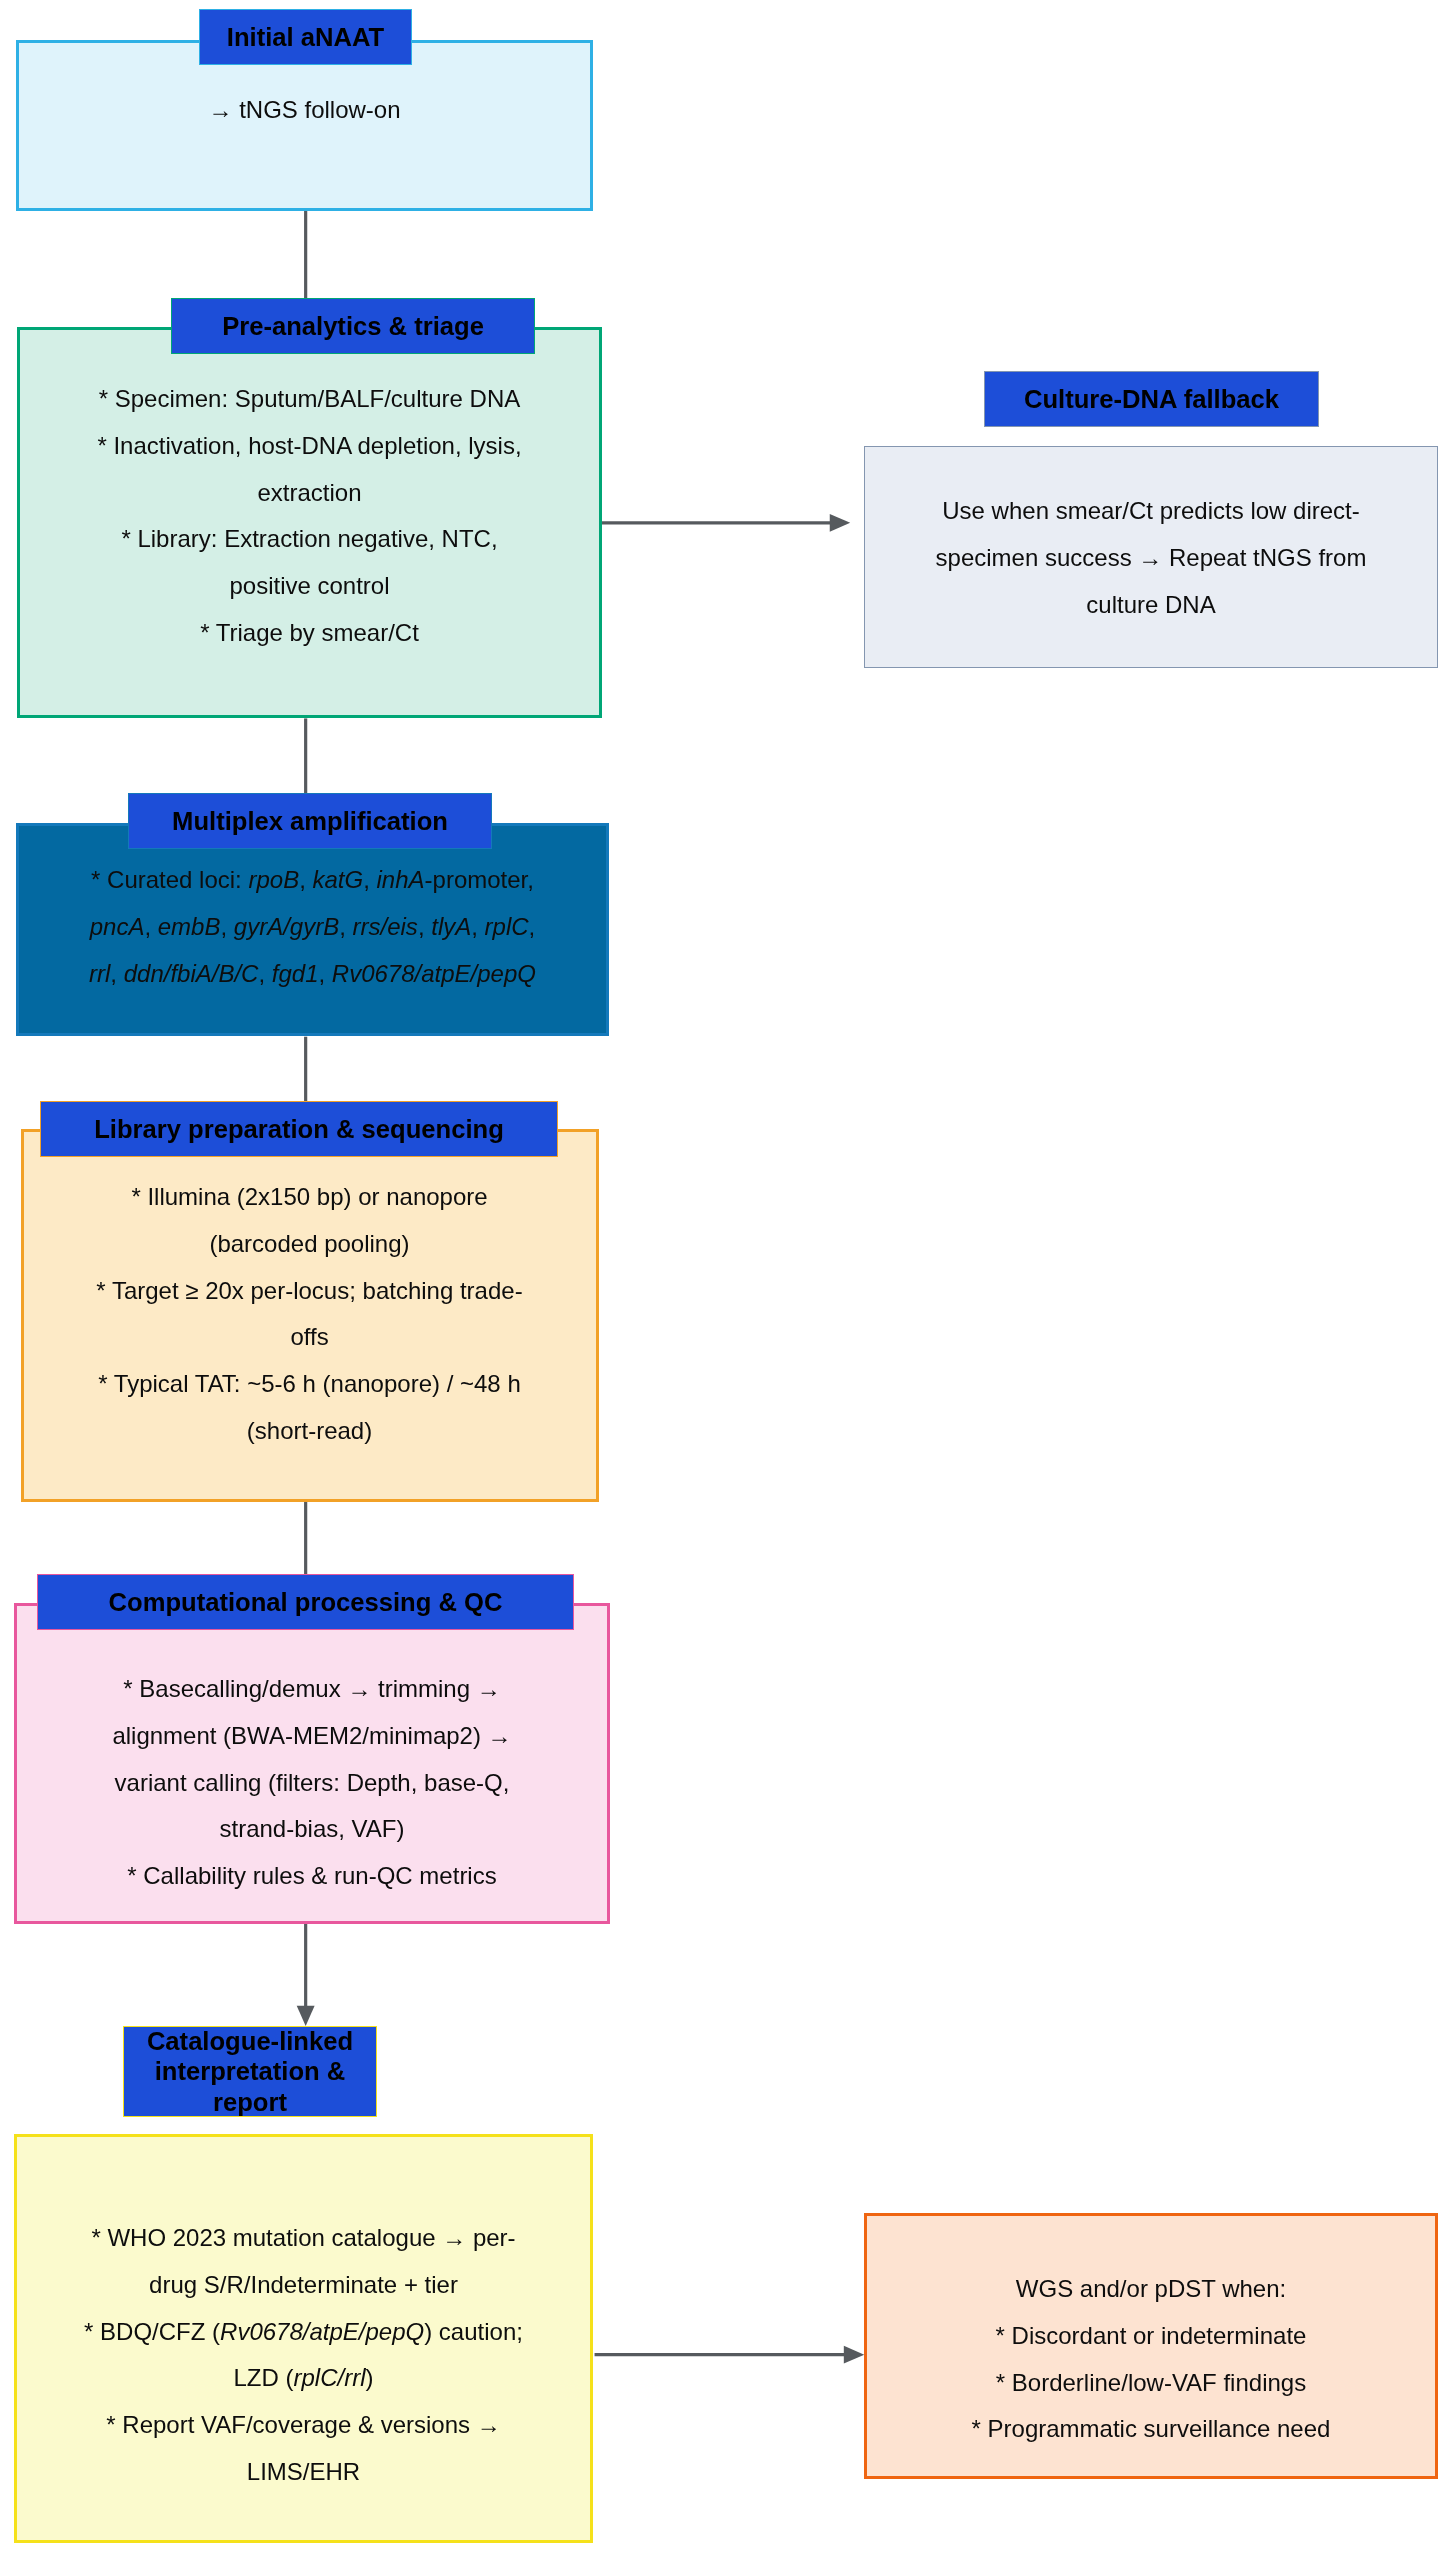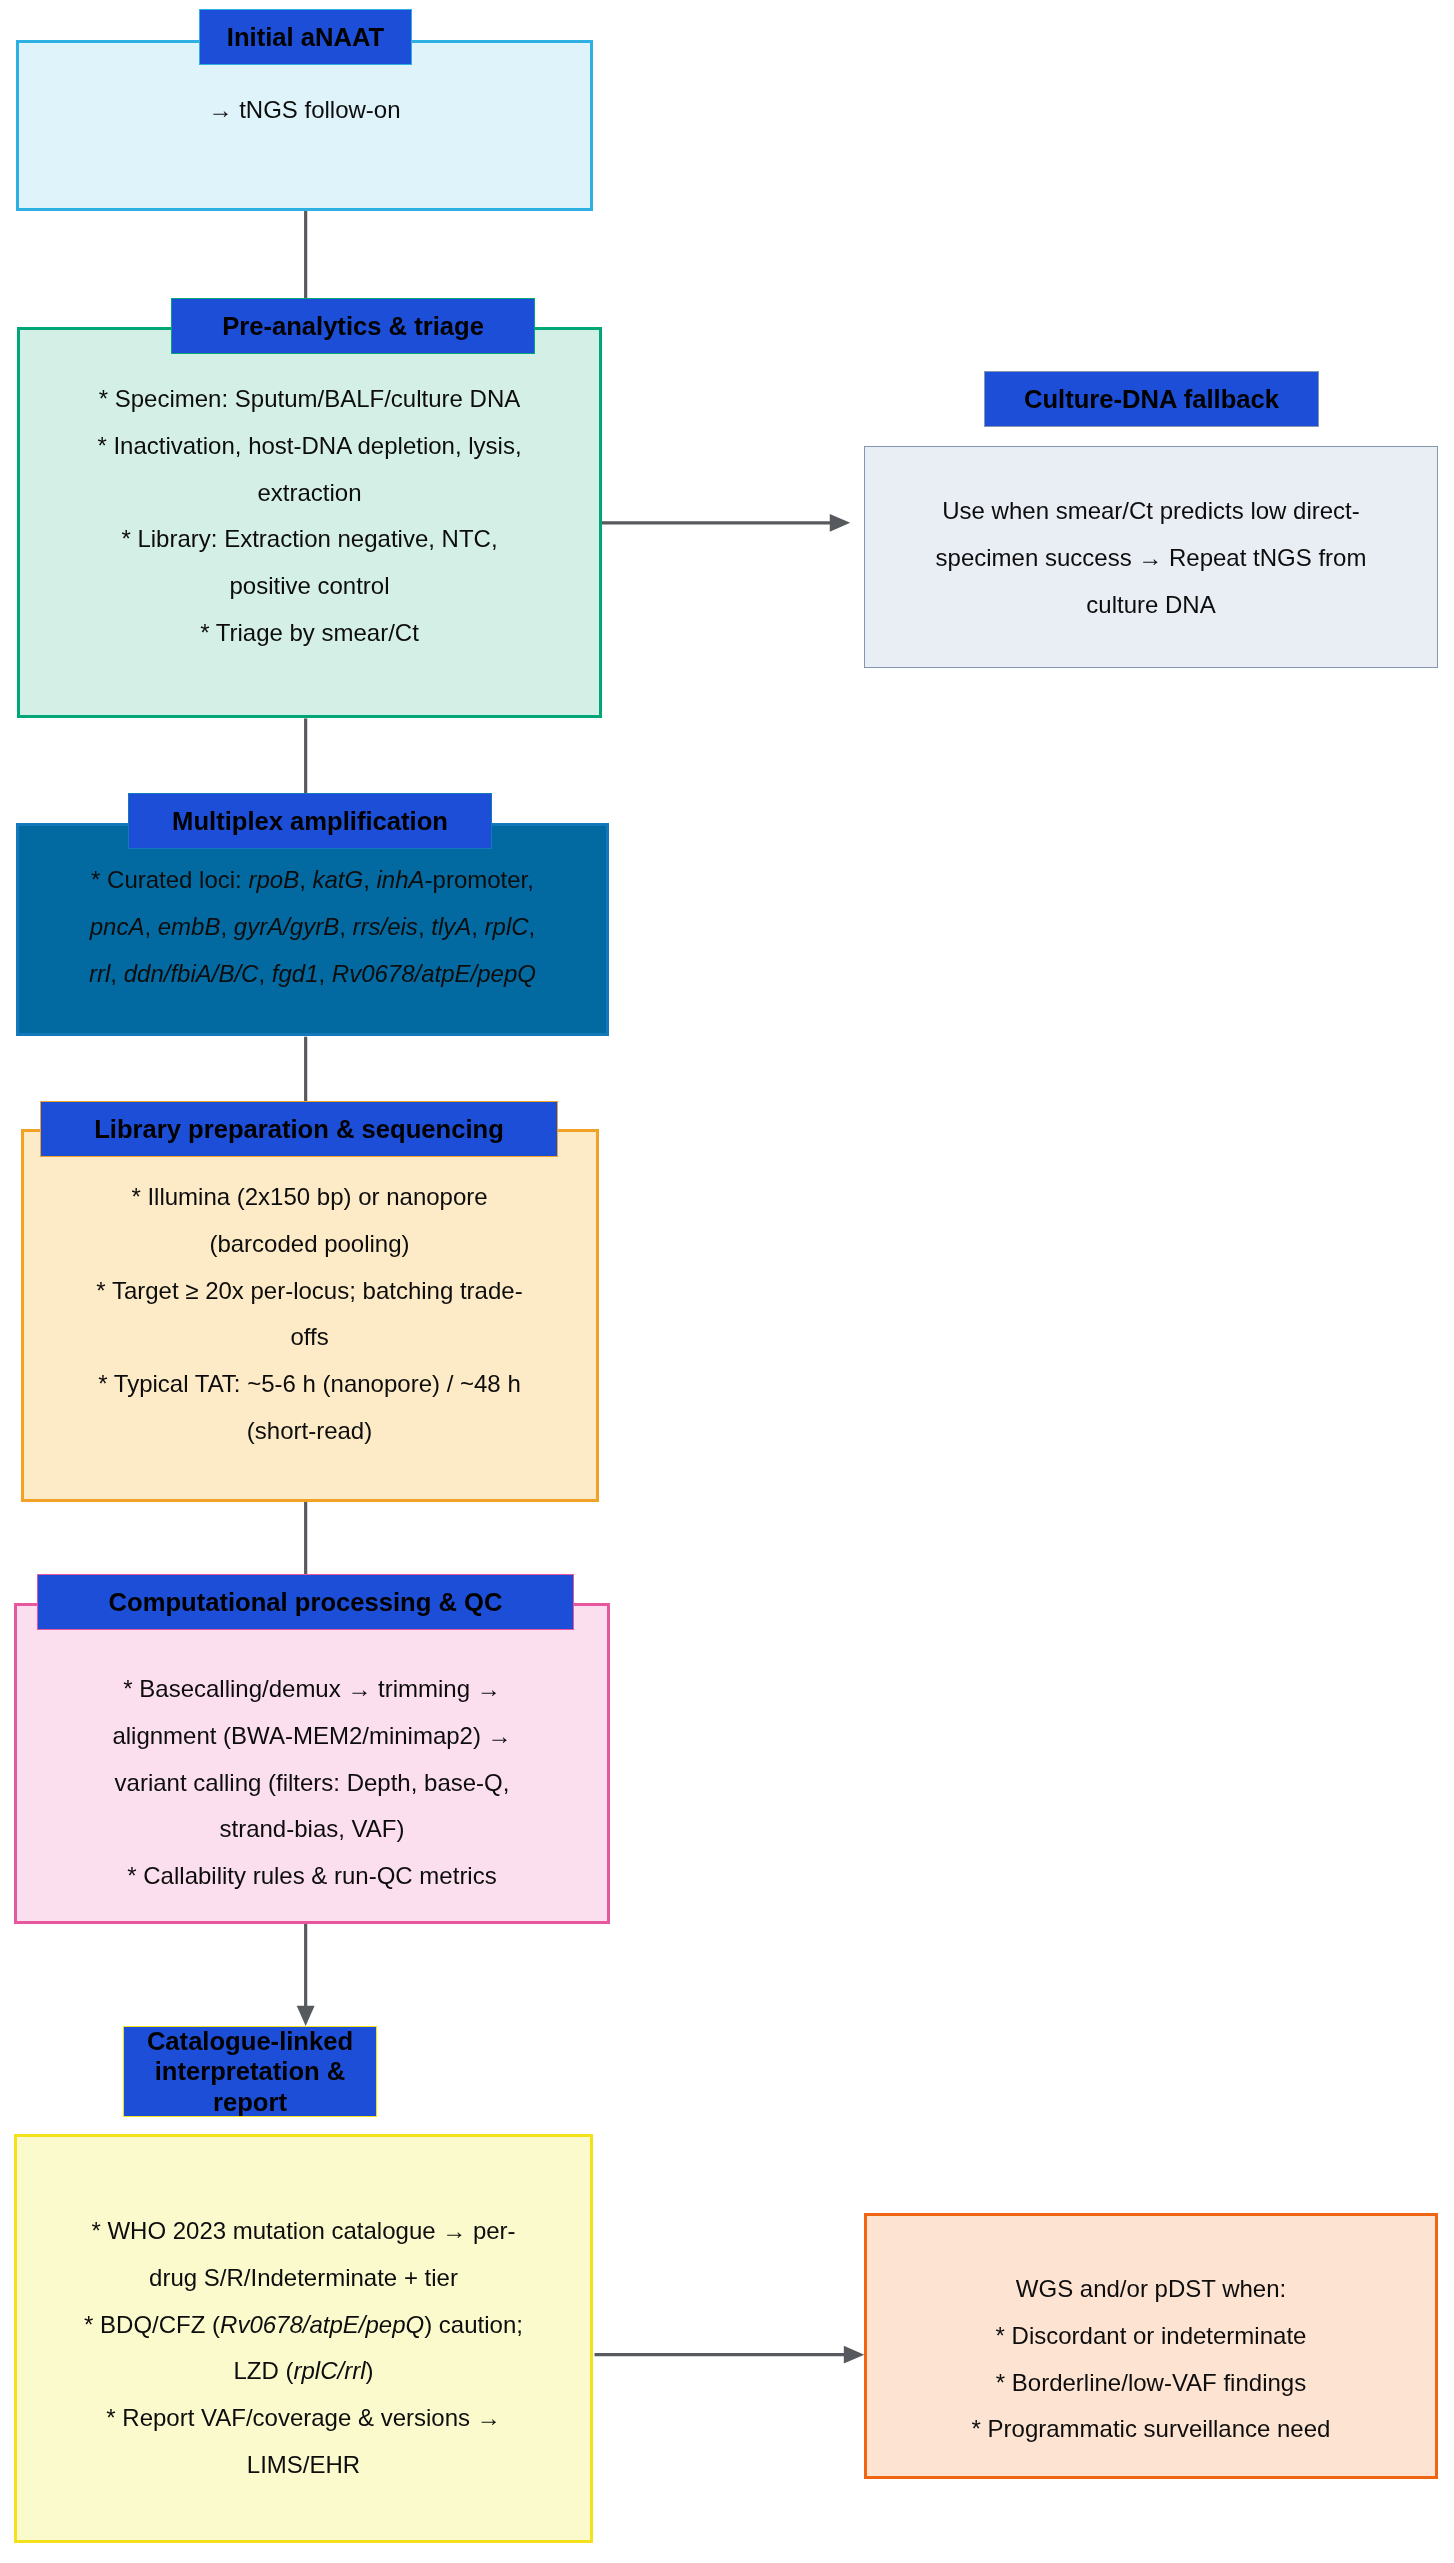--- a/index.html
+++ b/index.html
@@ -184,21 +184,21 @@
       <div class="line">* Basecalling/demux → trimming →</div>
       <div class="line">alignment (BWA-MEM2/minimap2) →</div>
       <div class="line">variant calling (filters: Depth, base-Q,</div>
       <div class="line">strand-bias, VAF)</div>
       <div class="line">* Callability rules &amp; run-QC metrics</div>
     </div>
   </div>
   <div class="node-title t-compqc" style="left:37px; top:1574px; width:537px; height:56px; font-size:25.6px;">Computational processing &amp; QC</div>
 
   <div class="node n-catalogue" style="left:14px; top:2134px; width:579px; height:409px;">
-    <div class="node-body" style="top:71px; font-size:24px; line-height:1.95;">
+    <div class="node-body" style="top:78px; font-size:24px; line-height:1.95;">
       <div class="line">* WHO 2023 mutation catalogue → per-</div>
       <div class="line">drug S/R/Indeterminate + tier</div>
       <div class="line">* BDQ/CFZ (<em class="gene">Rv0678/atpE/pepQ</em>) caution;</div>
       <div class="line">LZD (<em class="gene">rplC/rrl</em>)</div>
       <div class="line">* Report VAF/coverage &amp; versions →</div>
       <div class="line">LIMS/EHR</div>
     </div>
   </div>
   <div class="node-title t-catalogue" style="left:123px; top:2026px; width:254px; height:91px; font-size:25.6px;">Catalogue-linked
 interpretation &amp; report</div>

